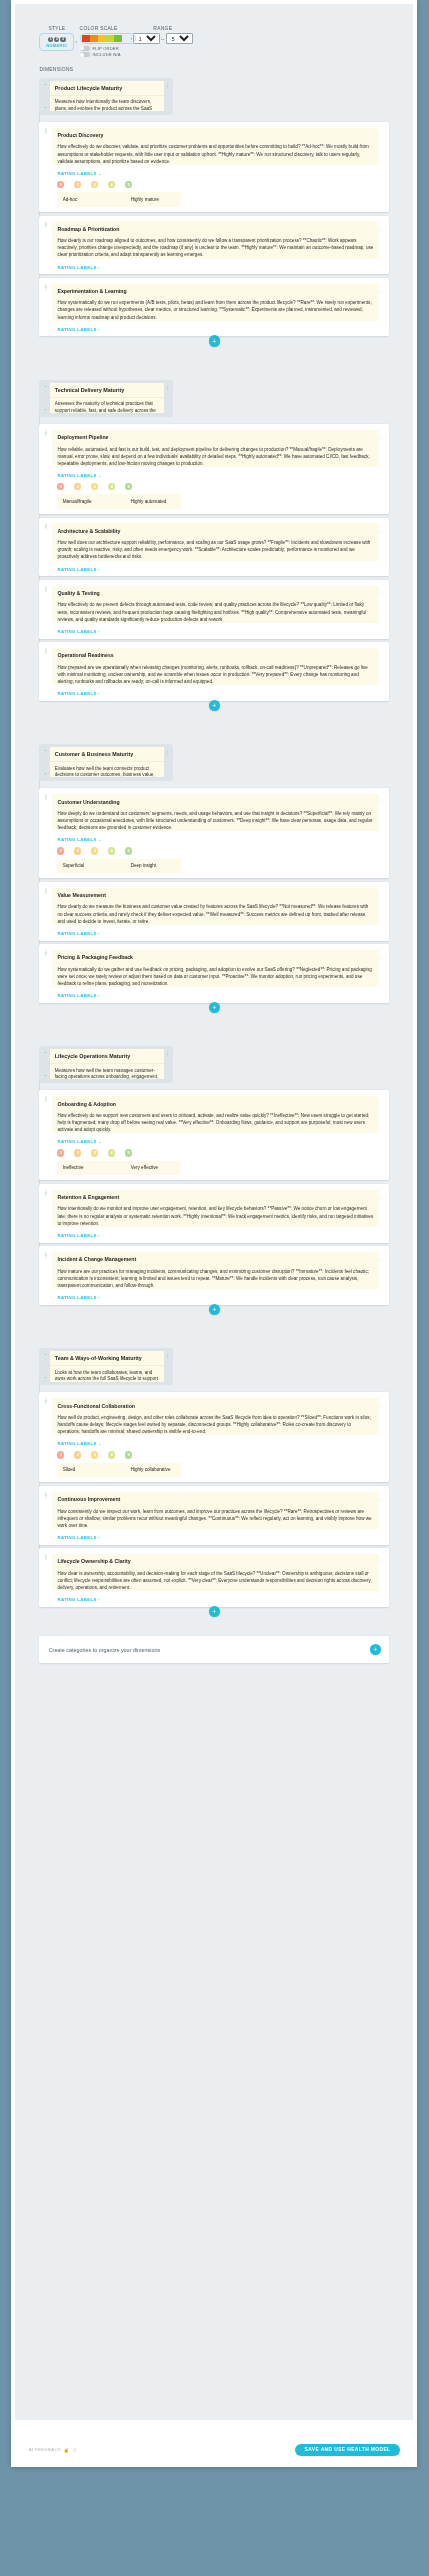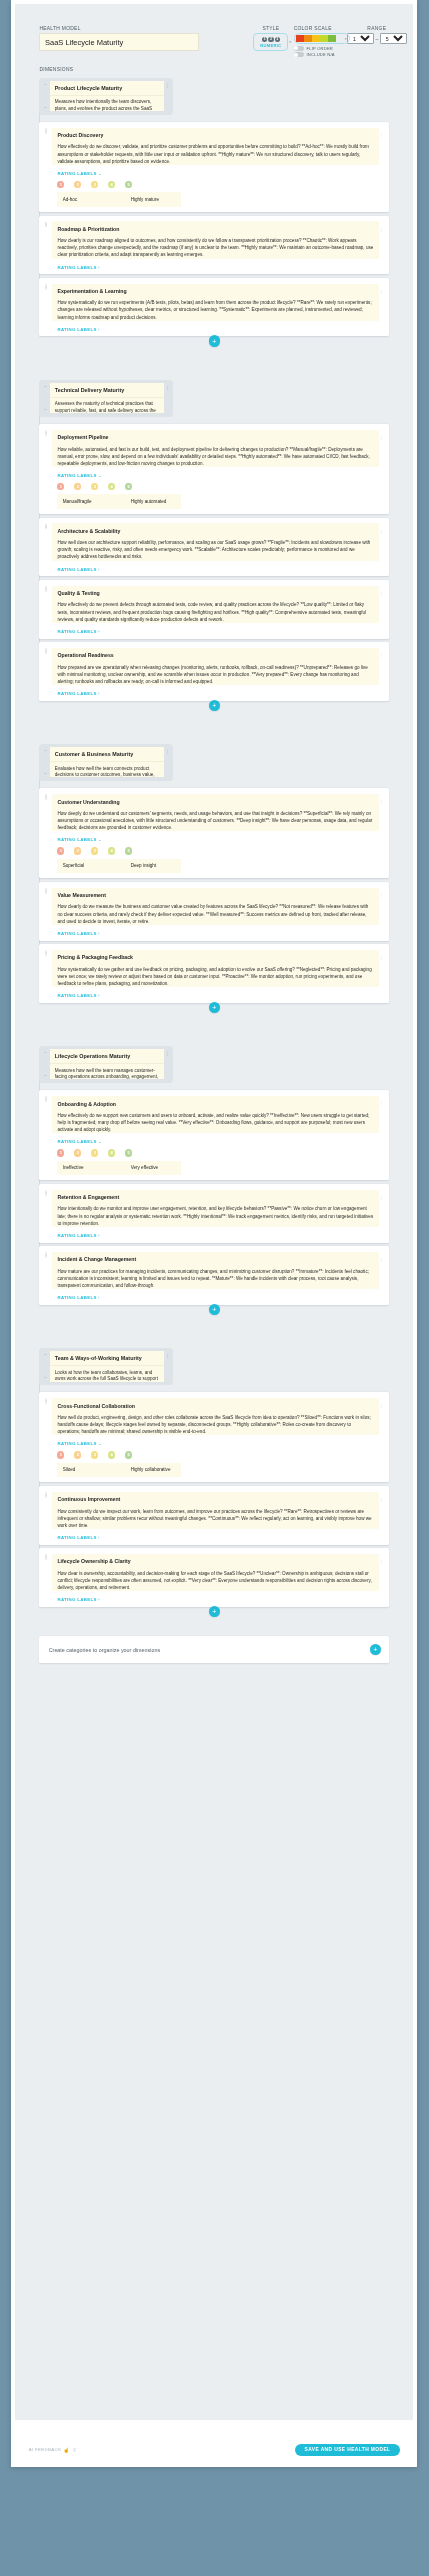--- a/index.html
+++ b/index.html
@@ -225,24 +225,20 @@
   }
 </style>
 </head>
 <body>
 
 <div class="page-shell">
   <div class="modal-body">
 
     <div class="top-bar">
 
-      <div class="hm-col">
-        <div class="field-label">HEALTH MODEL</div>
-        <input class="hm-input" value="SaaS Lifecycle Maturity" style="">
-      </div>
 
       <div class="style-col">
         <div class="field-label">STYLE</div>
         <div class="style-box">
           <div class="style-dots">
             <span class="sd">1</span>
             <span class="sd">2</span>
             <span class="sd">3</span>
           </div>
           <div class="style-name">NUMERIC</div>

